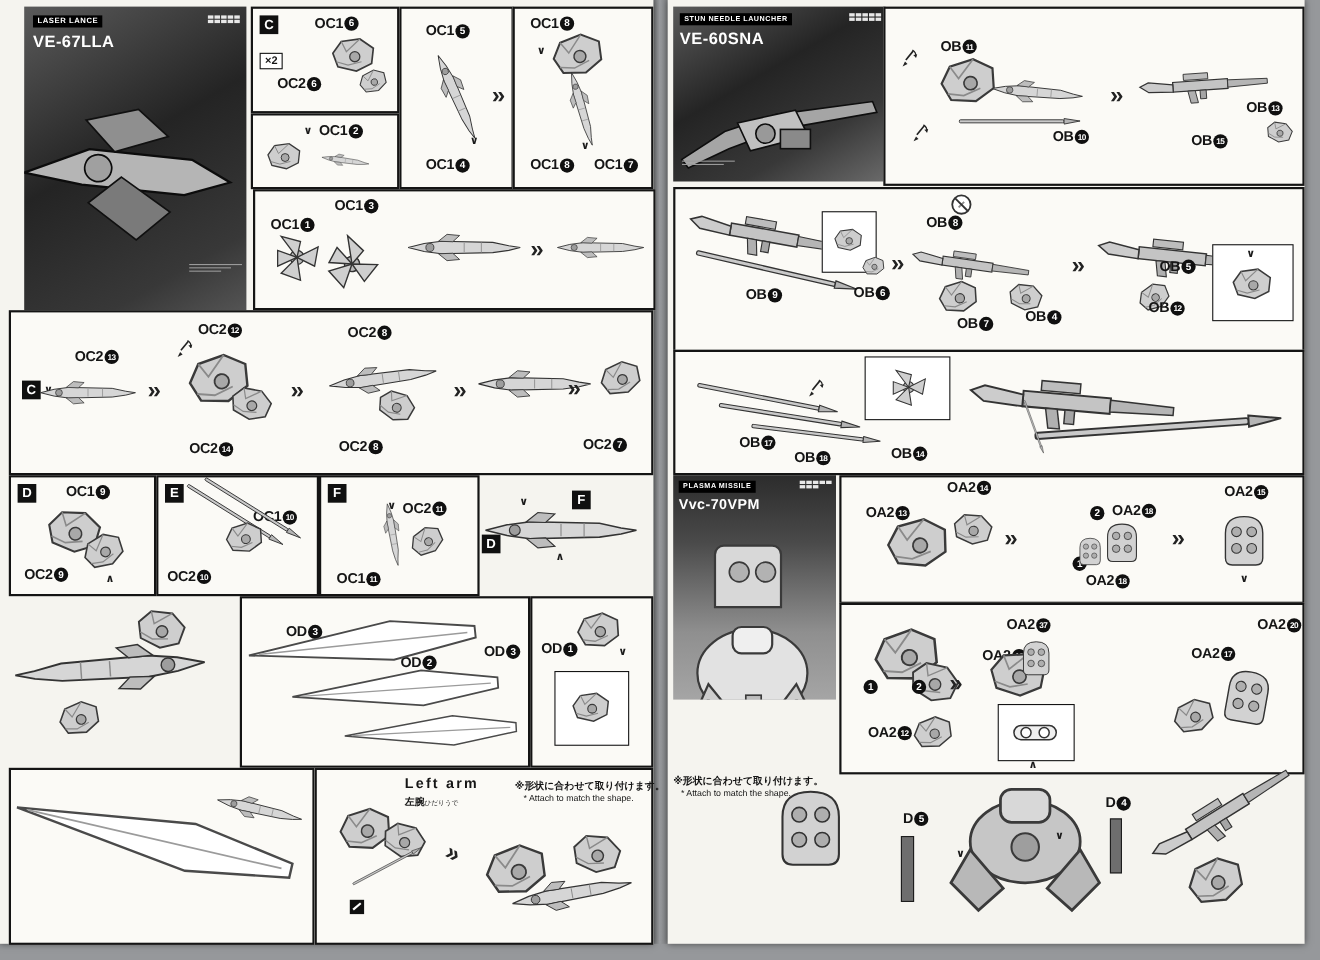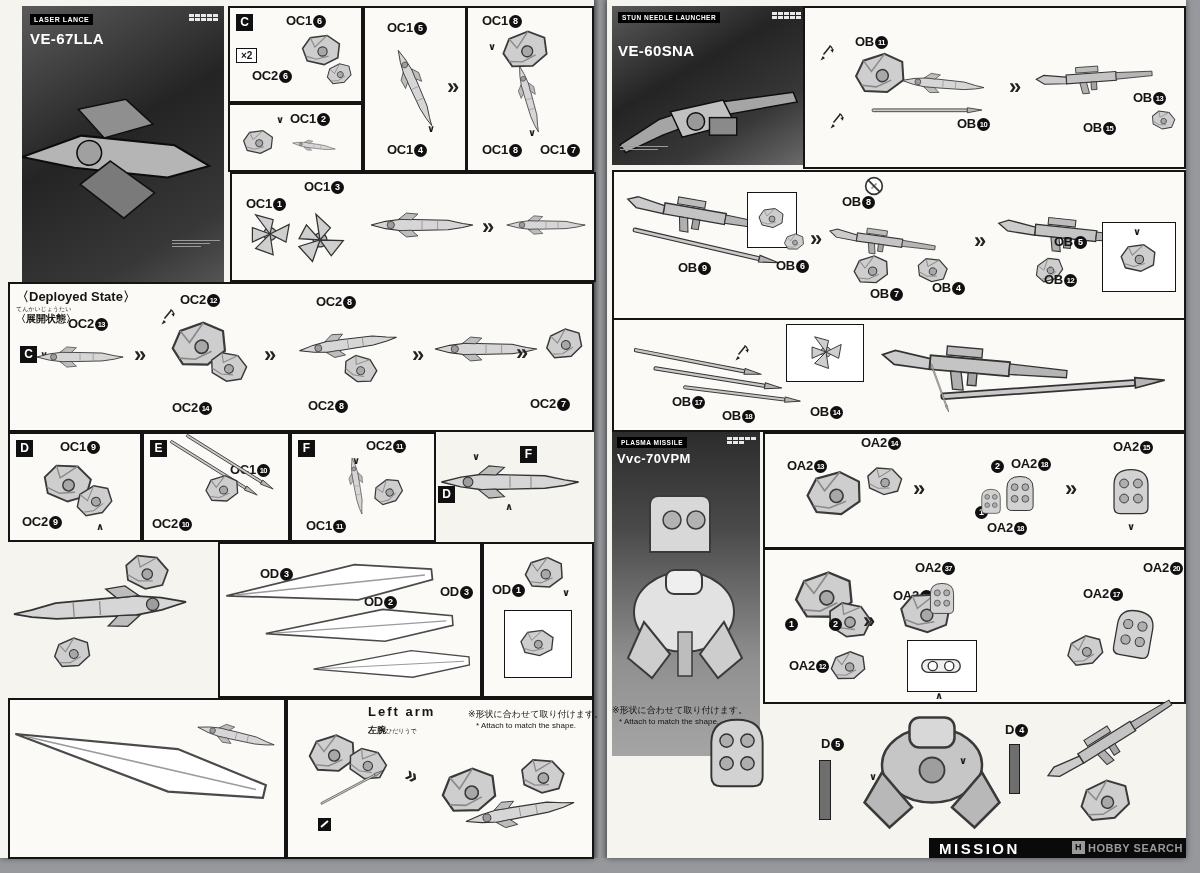--- a/index.html
+++ b/index.html
@@ -31,21 +31,21 @@
   .vmark{position:absolute;font-size:10px;font-weight:bold;color:#1a1a1a;line-height:1}
   .ill{position:absolute;overflow:visible}
   .sec-title{position:absolute}
   .sec-en{font-weight:bold;font-size:13px}
   .sec-furi{font-size:6px;color:#222;line-height:1.1;display:block}
   .sec-jp{font-size:10px;font-weight:bold;line-height:1.1}
   .la-title{position:absolute}
   .la-en{font-weight:bold;font-size:13px;letter-spacing:2px;display:block}
   .la-jp{font-size:9px;font-weight:bold}
   .la-furi{font-size:6px}
-  .note-jp{position:absolute;font-size:9px;font-weight:normal;white-space:nowrap}
+  .note-jp{position:absolute;font-size:9px;font-weight:bold;white-space:nowrap}
   .note-en{position:absolute;font-size:8px;white-space:nowrap}
   .omark{position:absolute;width:13px;height:13px;background:#101010}
   .omark:after{content:"";position:absolute;left:2px;top:5px;width:9px;height:2px;background:#fff;transform:rotate(-40deg)}
   .rodv{position:absolute;background:#6e6e6e;border:1.5px solid #1d1d1d}
   .mission-bar{position:absolute;background:#0a0a0a}
   .mission-text{position:absolute;left:10px;top:2px;color:#fff;font-weight:bold;font-size:15px;letter-spacing:2.5px}
   .watermark{position:absolute;right:3px;top:3px;color:#9a9a9a;font-size:11px;font-weight:bold;letter-spacing:.5px;display:flex;align-items:center;gap:3px}
   .hs-logo{display:inline-block;width:13px;height:13px;background:#9a9a9a;color:#0a0a0a;font-size:9px;font-weight:bold;text-align:center;line-height:13px}
 </style>
 </head>
@@ -216,25 +216,20 @@
     <svg class="ill" style="left:138px;top:28px;width:104px;height:46px">
         <use href="#sym-lance"></use>
       </svg>
     <div class="chev" style="left:250px;top:42px">»</div>
     <svg class="ill" style="left:274px;top:30px;width:80px;height:42px">
         <use href="#sym-lance"></use>
       </svg>
   </div>
 
   <div class="panel" style="left:8px;top:282px;width:582px;height:146px">
-    <div class="sec-title" style="left:6px;top:4px">
-      <div class="sec-en">〈Deployed State〉</div>
-      <span class="sec-furi">てんかいじょうたい</span>
-      <div class="sec-jp">〈展開状態〉</div>
-    </div>
     <div class="marker" style="left:10px;top:62px">C</div>
     <div class="vmark" style="left:30px;top:66px">∨</div>
     <div class="callout" style="left:58px;top:32px"><span class="pcode">OC2</span><span class="pnum two">13</span></div>
     <svg class="ill" style="left:26px;top:54px;width:88px;height:38px">
         <use href="#sym-lance"></use>
       </svg>
     <div class="chev" style="left:124px;top:60px">»</div>
     <svg class="ill" style="left:150px;top:24px;width:15px;height:18px">
         <use href="#sym-tool"></use>
       </svg>
@@ -289,21 +284,21 @@
         <use href="#sym-rod"></use>
       </svg>
     <svg class="ill" style="left:58px;top:40px;width:40px;height:30px;transform:rotate(-10deg)">
         <use href="#sym-part"></use>
       </svg>
     <div class="callout" style="left:8px;top:82px"><span class="pcode">OC2</span><span class="pnum two">10</span></div>
   </div>
 
   <div class="panel" style="left:290px;top:432px;width:142px;height:106px">
     <div class="marker" style="left:6px;top:6px">F</div>
-    <div class="callout" style="left:74px;top:4px"><span class="pcode">OC2</span><span class="pnum two">11</span></div>
+    <div class="callout" style="left:74px;top:20px"><span class="pcode">OC2</span><span class="pnum two">11</span></div>
     <div class="vmark" style="left:60px;top:22px">∨</div>
     <svg class="ill" style="left:36px;top:24px;width:58px;height:56px;transform:rotate(80deg)">
         <use href="#sym-lance"></use>
       </svg>
     <svg class="ill" style="left:78px;top:44px;width:36px;height:28px;transform:rotate(-30deg)">
         <use href="#sym-part"></use>
       </svg>
     <div class="callout" style="left:14px;top:84px"><span class="pcode">OC1</span><span class="pnum two">11</span></div>
   </div>
 
@@ -391,21 +386,21 @@
         <use href="#sym-part"></use>
       </svg>
   </div>
 
 </div>
 
 <div class="page" id="page-right">
 
   <div class="photo" style="left:5px;top:6px;width:193px;height:159px">
     <div class="series-bar" style="left:6px;top:6px;font-size:6.5px">STUN NEEDLE LAUNCHER</div>
-    <div class="model" style="left:6px;top:36px">VE-60SNA</div>
+    <div class="model" style="left:6px;top:21px">VE-60SNA</div>
     <div class="specs" style="right:4px;top:6px">
         <i></i>
         <i></i>
         <i></i>
         <i></i>
         <i></i>
         <i></i>
         <i></i>
         <i></i>
         <i></i>
@@ -527,21 +522,21 @@
         <use href="#sym-gun"></use>
       </svg>
     <svg class="ill" style="left:318px;top:60px;width:242px;height:16px;transform:rotate(-4deg)">
         <use href="#sym-rod"></use>
       </svg>
     <svg class="ill" style="left:300px;top:48px;width:52px;height:40px;transform:rotate(70deg)">
         <use href="#sym-rod"></use>
       </svg>
   </div>
 
-  <div class="photo light" style="left:5px;top:432px;width:148px;height:324px">
+  <div class="photo light" style="left:5px;top:432px;width:148px;height:204px">
     <div class="series-bar" style="left:5px;top:5px;font-size:6.5px">PLASMA MISSILE</div>
     <div class="model small" style="left:5px;top:19px">Vvc-70VPM</div>
     <div class="specs" style="right:4px;top:5px">
         <i></i>
         <i></i>
         <i></i>
         <i></i>
         <i></i>
         <i></i>
         <i></i>
@@ -640,21 +635,14 @@
   <div class="vmark" style="left:352px;top:756px">∨</div>
   <div class="callout" style="left:398px;top:722px"><span class="pcode">D</span><span class="pnum">4</span></div>
   <div class="rodv" style="left:402px;top:744px;width:9px;height:48px"></div>
   <svg class="ill" style="left:428px;top:706px;width:150px;height:70px;transform:rotate(-32deg)">
       <use href="#sym-gun"></use>
     </svg>
   <svg class="ill" style="left:468px;top:778px;width:60px;height:46px;transform:rotate(-18deg)">
       <use href="#sym-part"></use>
     </svg>
 
-  <div class="mission-bar" style="left:322px;top:838px;width:257px;height:20px">
-    <span class="mission-text">MISSION</span>
-    <span class="watermark">
-      <span class="hs-logo">H</span>
-      <span>HOBBY SEARCH</span>
-    </span>
-  </div>
 
 </div>
 
 </body></html>

